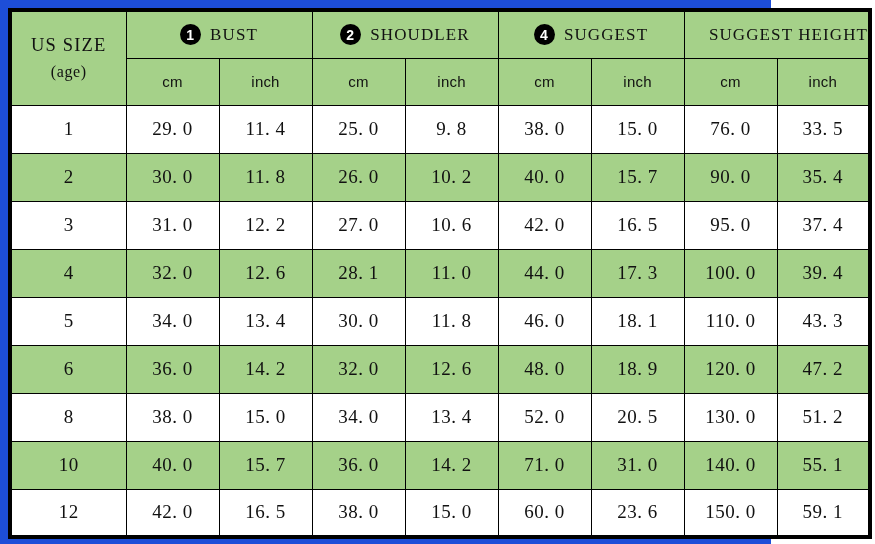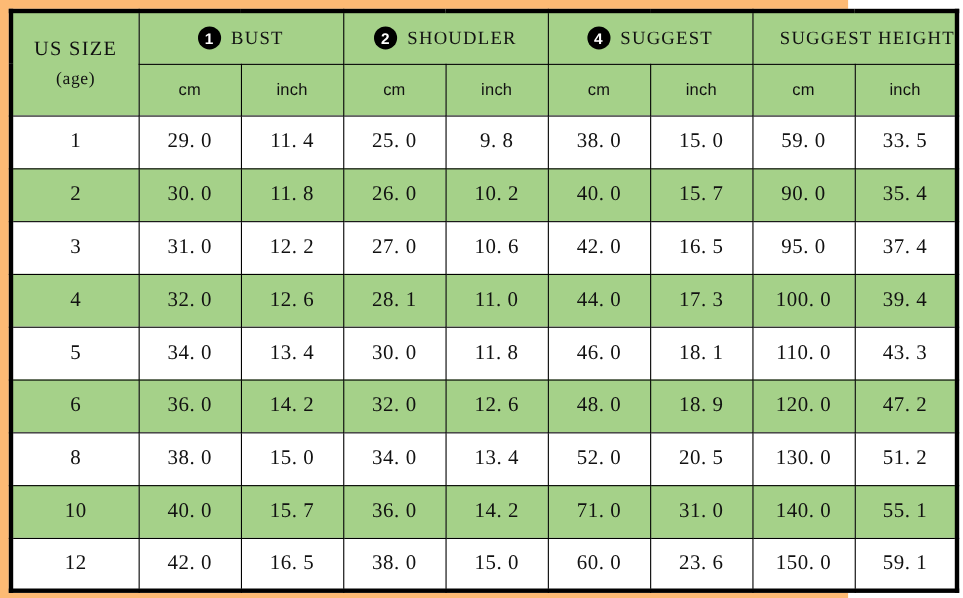--- a/index.html
+++ b/index.html
@@ -11,21 +11,21 @@
     width: 875px;
     height: 544px;
     overflow: hidden;
     font-family: "Liberation Serif", serif;
   }
 
   #page {
     position: relative;
     width: 771px;
     height: 544px;
-    background: #fdba74;
+    background: #1d4ed8;
     box-sizing: border-box;
     padding: 8px 10px 0 8px;
   }
 
   table.size-chart {
     width: 857px;
     height: 528px;
     border-collapse: collapse;
     table-layout: fixed;
     border: 4px solid #000000;
@@ -177,21 +177,21 @@
 
     <tbody id="table-body">
         <tr class="row-odd">
           <td>1</td>
           <td>29. 0</td>
           <td>11. 4</td>
           <td>25. 0</td>
           <td>9. 8</td>
           <td>38. 0</td>
           <td>15. 0</td>
-          <td>59. 0</td>
+          <td>76. 0</td>
           <td>33. 5</td>
         </tr>
         <tr class="row-even">
           <td>2</td>
           <td>30. 0</td>
           <td>11. 8</td>
           <td>26. 0</td>
           <td>10. 2</td>
           <td>40. 0</td>
           <td>15. 7</td>

